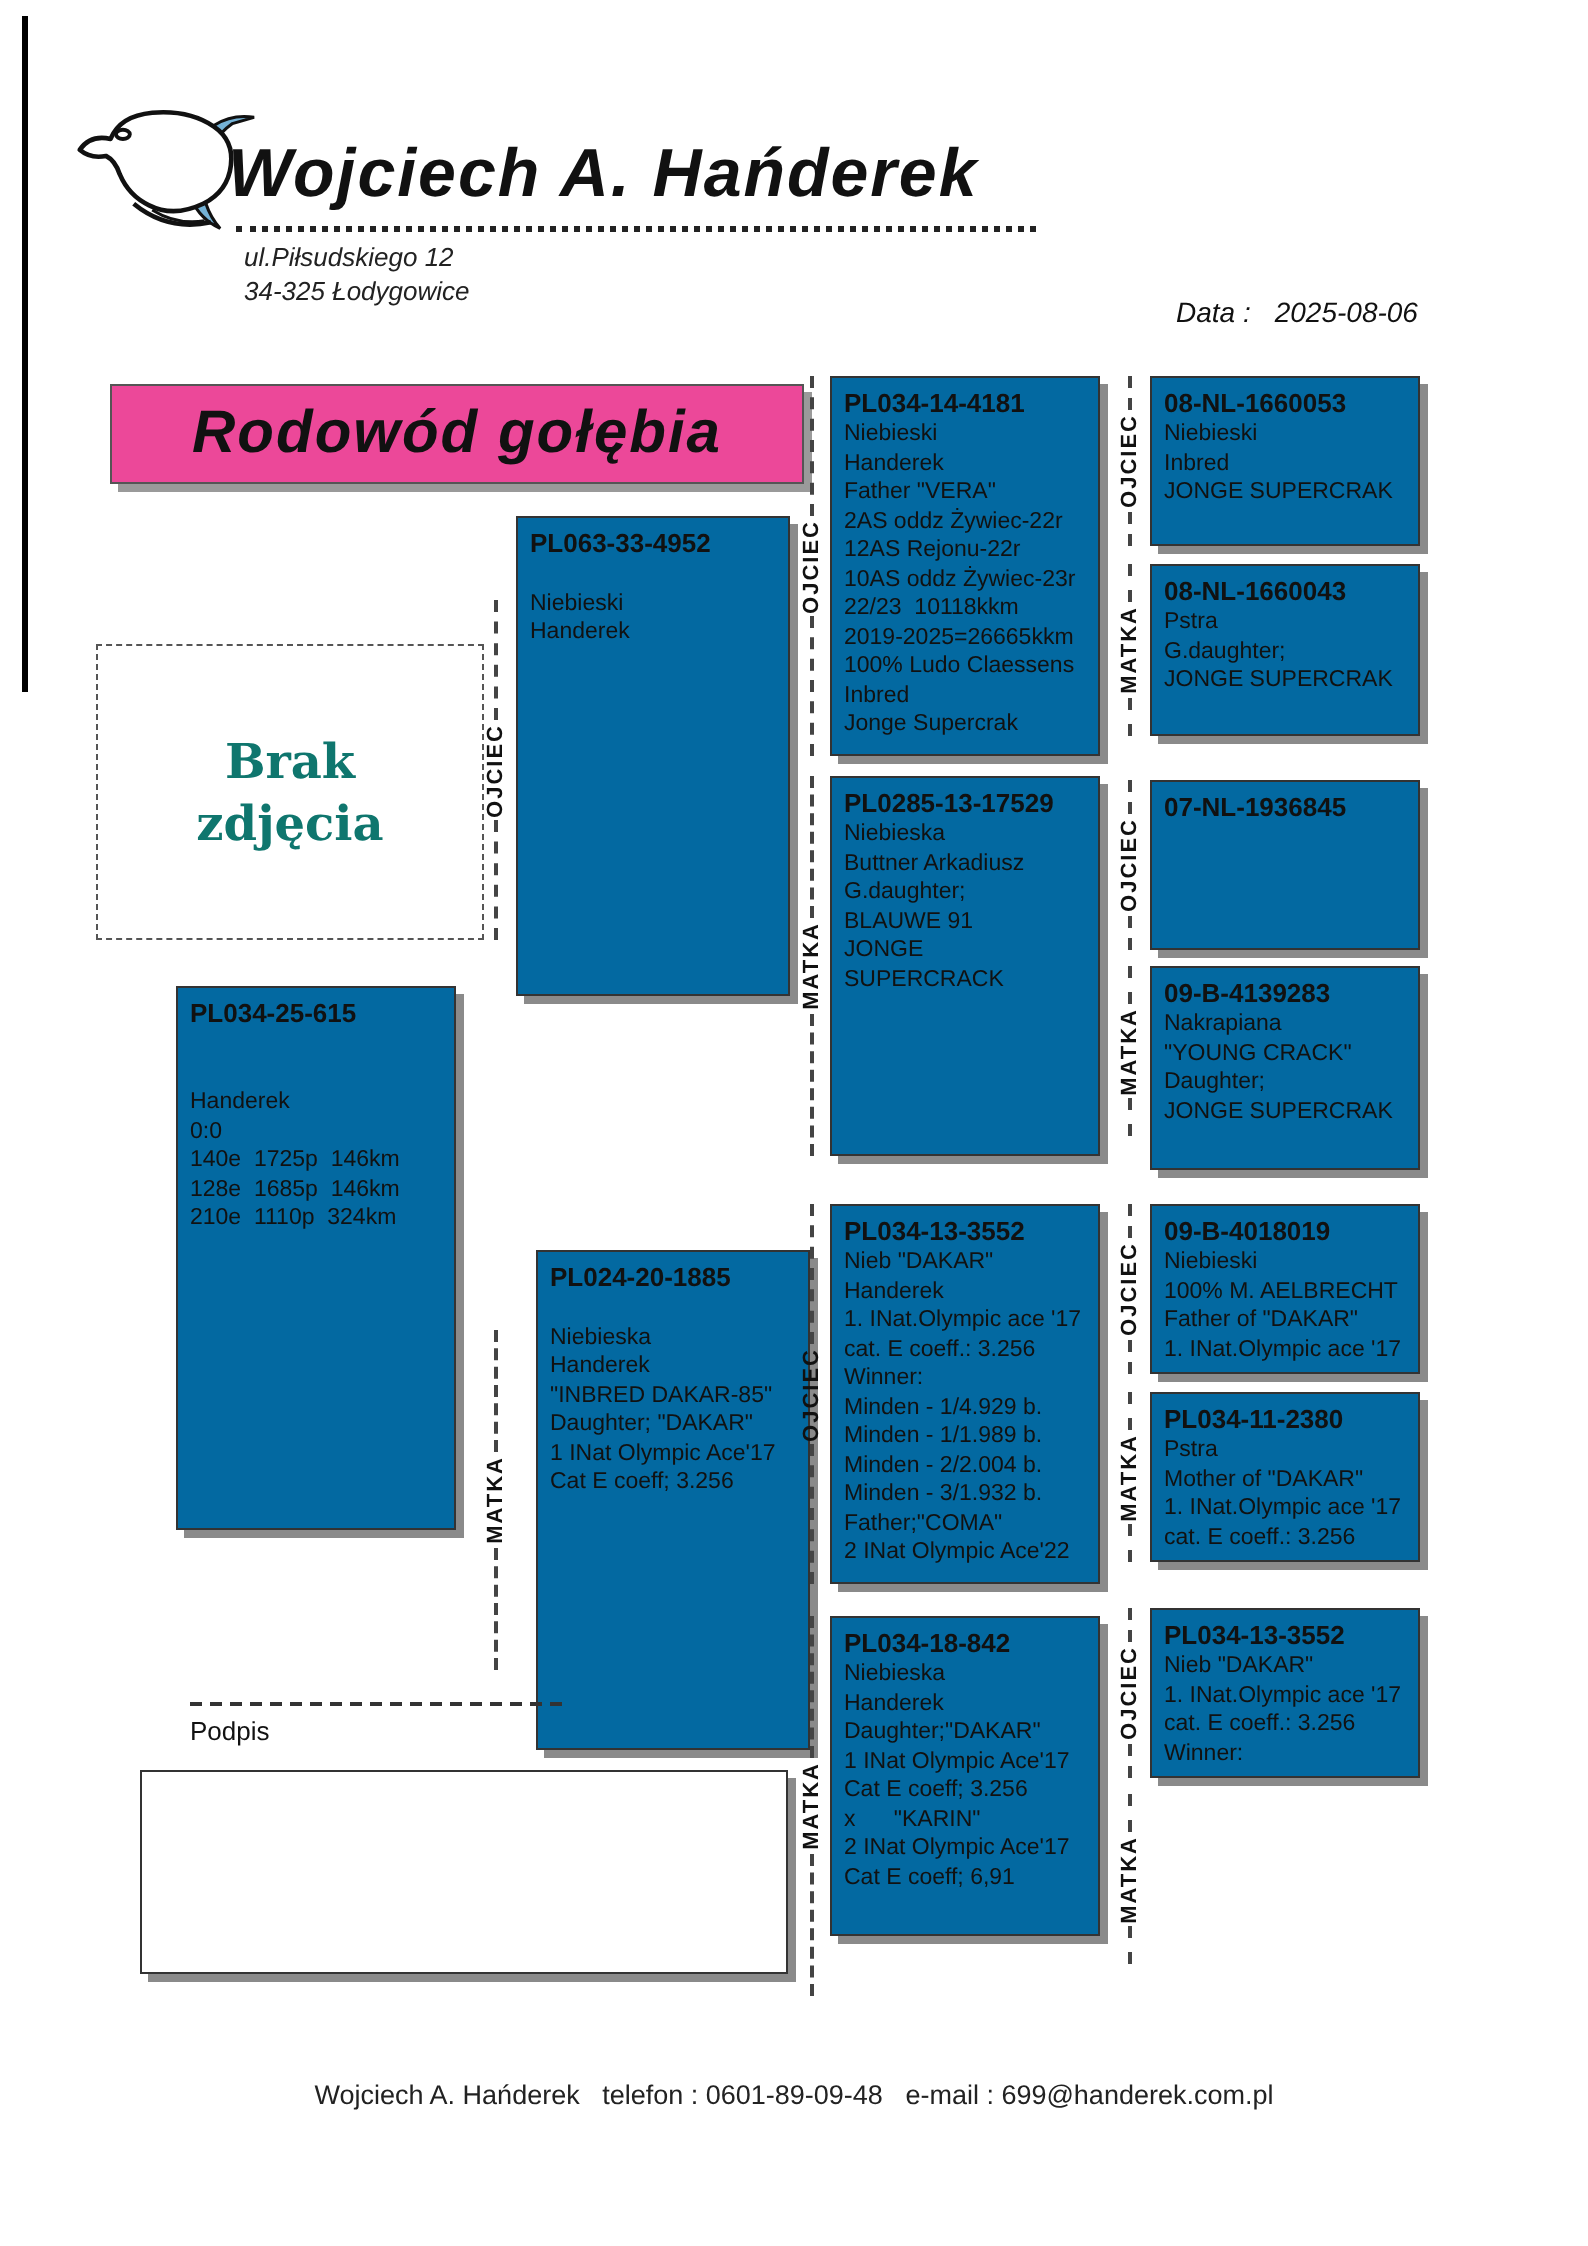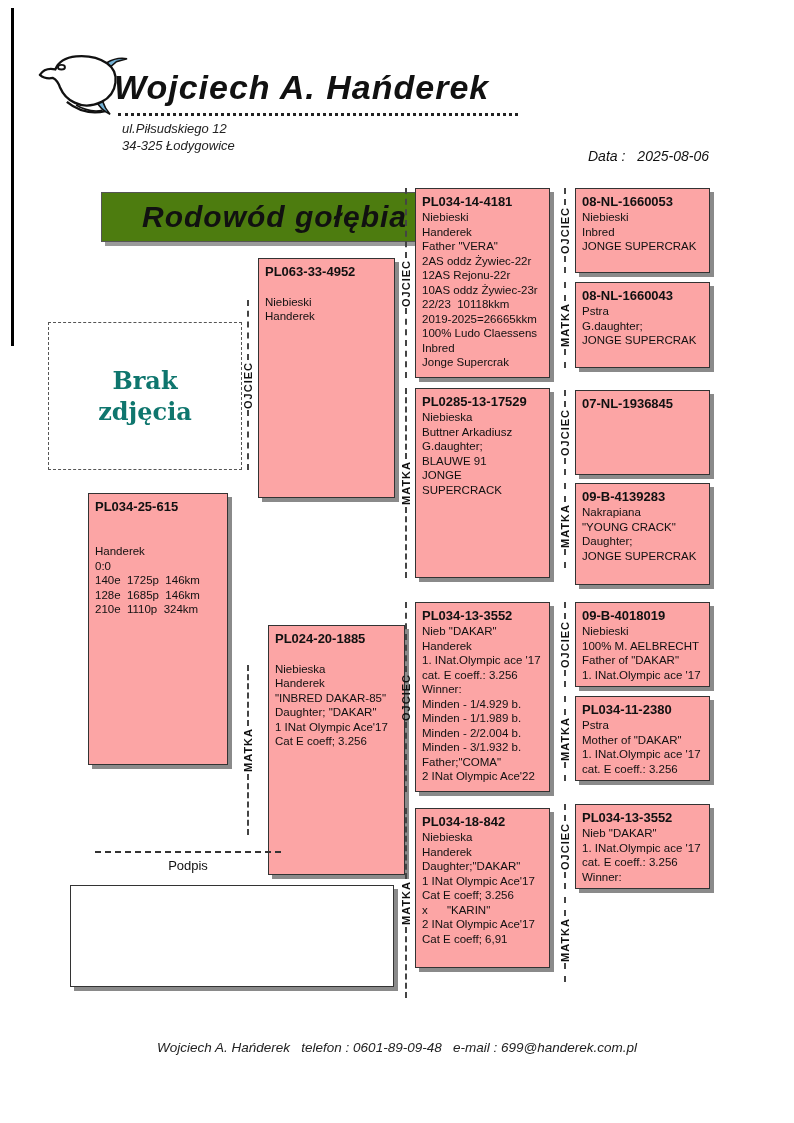--- a/index.html
+++ b/index.html
@@ -13,52 +13,52 @@
   .breeder-name{position:absolute;left:114px;top:68px;font-size:34px;font-weight:bold;
                 font-style:italic;letter-spacing:1px;white-space:nowrap;}
   .name-underline{position:absolute;left:118px;top:113px;width:400px;height:0;
                   border-bottom:3px dotted #222;}
   .addr{position:absolute;left:122px;font-size:13px;font-style:italic;color:#222;}
   .addr1{top:121px;} .addr2{top:138px;}
   .dateline{position:absolute;left:588px;top:148px;font-size:14px;font-style:italic;white-space:pre;}
   .dateline b{font-weight:bold;font-style:italic;margin-left:12px;font-weight:normal;}
 
   
-  .titlebox{position:absolute;left:55px;top:192px;width:345px;height:48px;background:#4d7c0f;
+  .titlebox{position:absolute;left:55px;top:192px;width:345px;height:48px;background:#ec4899;
             border:1px solid #555;box-shadow:4px 4px 0 #9a9a9a;display:flex;align-items:center;
-            justify-content:center;margin-left:46px;}
+            justify-content:center;}
   .titlebox span{font-size:30px;font-weight:bold;font-style:italic;letter-spacing:1px;}
 
   
   .photo{position:absolute;left:48px;top:322px;width:192px;height:146px;border:1px dashed #555;
          display:flex;align-items:center;justify-content:center;text-align:center;}
   .photo span{font-family:"DejaVu Serif",serif;font-weight:bold;font-size:24px;line-height:31px;
               color:#0f766e;}
 
   
-  .pbox{position:absolute;background:#fca5a5;border:1px solid #333;box-shadow:4px 4px 0 #8a8a8a;
+  .pbox{position:absolute;background:#0369a1;border:1px solid #333;box-shadow:4px 4px 0 #8a8a8a;
         box-sizing:border-box;overflow:hidden;}
   .ring{font-size:13px;font-weight:bold;padding:5px 6px 1px 6px;white-space:nowrap;}
   .info{font-size:11.5px;line-height:14.5px;padding:0 6px;white-space:pre-wrap;}
 
   
   .vlabel{position:absolute;width:16px;display:flex;flex-direction:column;align-items:center;}
   .vdash{flex:1 1 auto;width:0;border-left:2px dashed #444;}
   .vtext{font-size:11px;font-weight:bold;writing-mode:vertical-rl;transform:rotate(180deg);
          letter-spacing:1px;padding:2px 0;font-style:normal;}
 
   
   .sigline{position:absolute;left:95px;top:851px;width:186px;border-top:2px dashed #333;}
-  .siglabel{position:absolute;left:95px;top:858px;width:186px;text-align:center;font-size:13px;}
+  .siglabel{position:absolute;left:95px;top:858px;width:186px;text-align:left;font-size:13px;}
   .sigbox{position:absolute;left:70px;top:885px;width:322px;height:100px;border:1px solid #333;
           box-shadow:4px 4px 0 #8a8a8a;background:#fff;}
 
   
   .footer{position:absolute;left:0;right:0;top:1040px;text-align:center;font-size:13.5px;
-          font-style:italic;color:#222;white-space:pre;}
+          color:#222;white-space:pre;}
 </style>
 </head>
 <body>
 
 <div class="page">
 
   <div class="leftbar"></div>
 
   <svg class="logo" viewBox="0 0 140 96">
     <path d="M118 10 A38 38 0 0 0 96 82 A46 46 0 0 1 104 14 Z" fill="#74b2d6" stroke="#111" stroke-width="2"></path>

